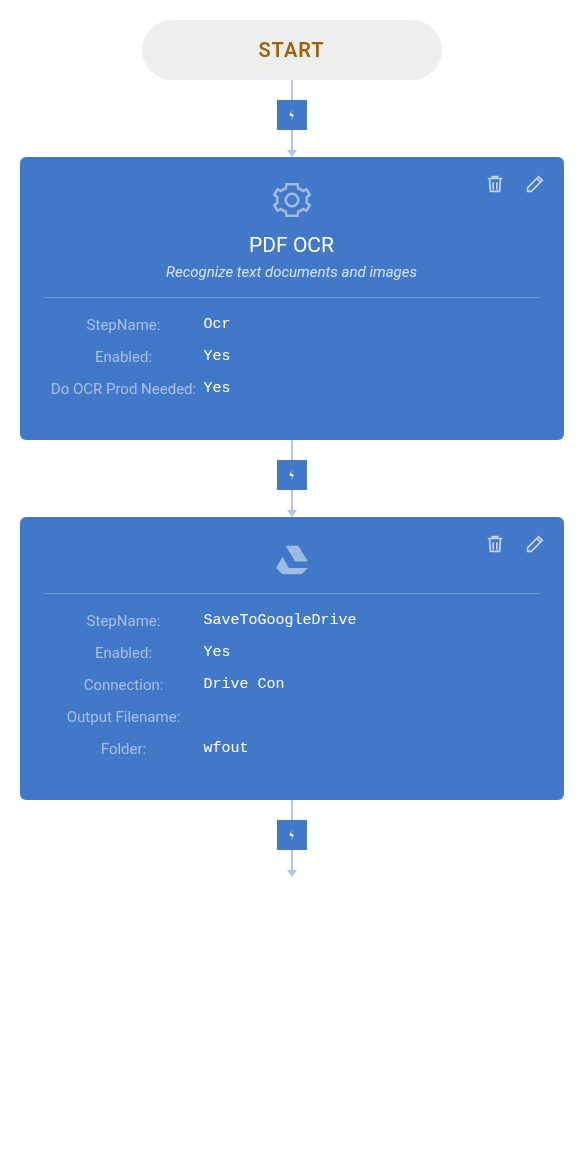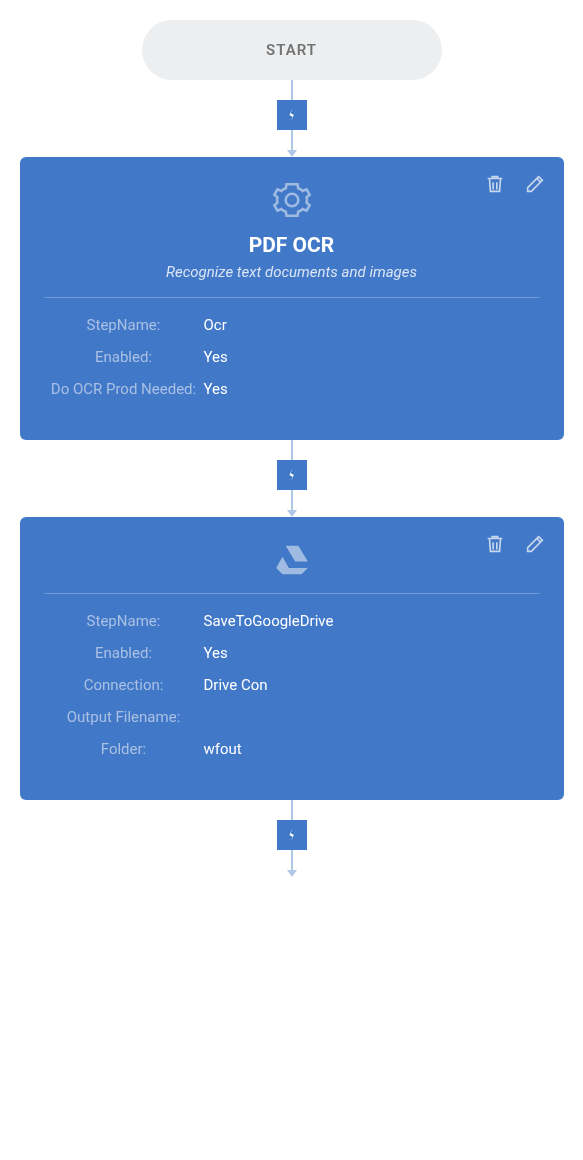--- a/index.html
+++ b/index.html
@@ -5,24 +5,24 @@
   * { box-sizing: border-box; margin: 0; padding: 0; }
   body {
     font-family: -apple-system, BlinkMacSystemFont, "Segoe UI", Roboto, sans-serif;
     background: #ffffff;
     width: 583px;
     padding: 20px 0;
   }
   .flow { display: flex; flex-direction: column; align-items: center; }
   .terminal {
     background: #eceef0;
-    color: #737373;
+    color: #a16207;
     font-weight: 600;
     letter-spacing: 1px;
-    font-size: 15px;
+    font-size: 20px;
     width: 300px;
     height: 60px;
     border-radius: 30px;
     display: flex;
     align-items: center;
     justify-content: center;
   }
   .connector {
     display: flex;
     flex-direction: column;
@@ -73,21 +73,21 @@
   .card-icon {
     display: flex;
     justify-content: center;
     margin-top: 6px;
     margin-bottom: 14px;
   }
   .card-icon svg { width: 38px; height: 38px; fill: #9fbbe2; }
   .card-title {
     text-align: center;
     font-size: 21px;
-    font-weight: 700;
+    font-weight: 400;
     margin-bottom: 6px;
   }
   .card-subtitle {
     text-align: center;
     font-size: 15px;
     color: #d9e4f4;
     margin-bottom: 16px;
     font-style: italic;
   }
   .divider {
@@ -101,20 +101,21 @@
     margin-bottom: 14px;
     text-align: center;
   }
   .prop-label {
     width: 160px;
     color: #a9c0e3;
     flex-shrink: 0;
   }
   .prop-value {
     color: #ffffff;
+    font-family: Liberation Mono, monospace;
   }
 </style>
 </head>
 <body>
 
 <div class="flow">
 
   <div class="terminal">
     <span>START</span>
   </div>

